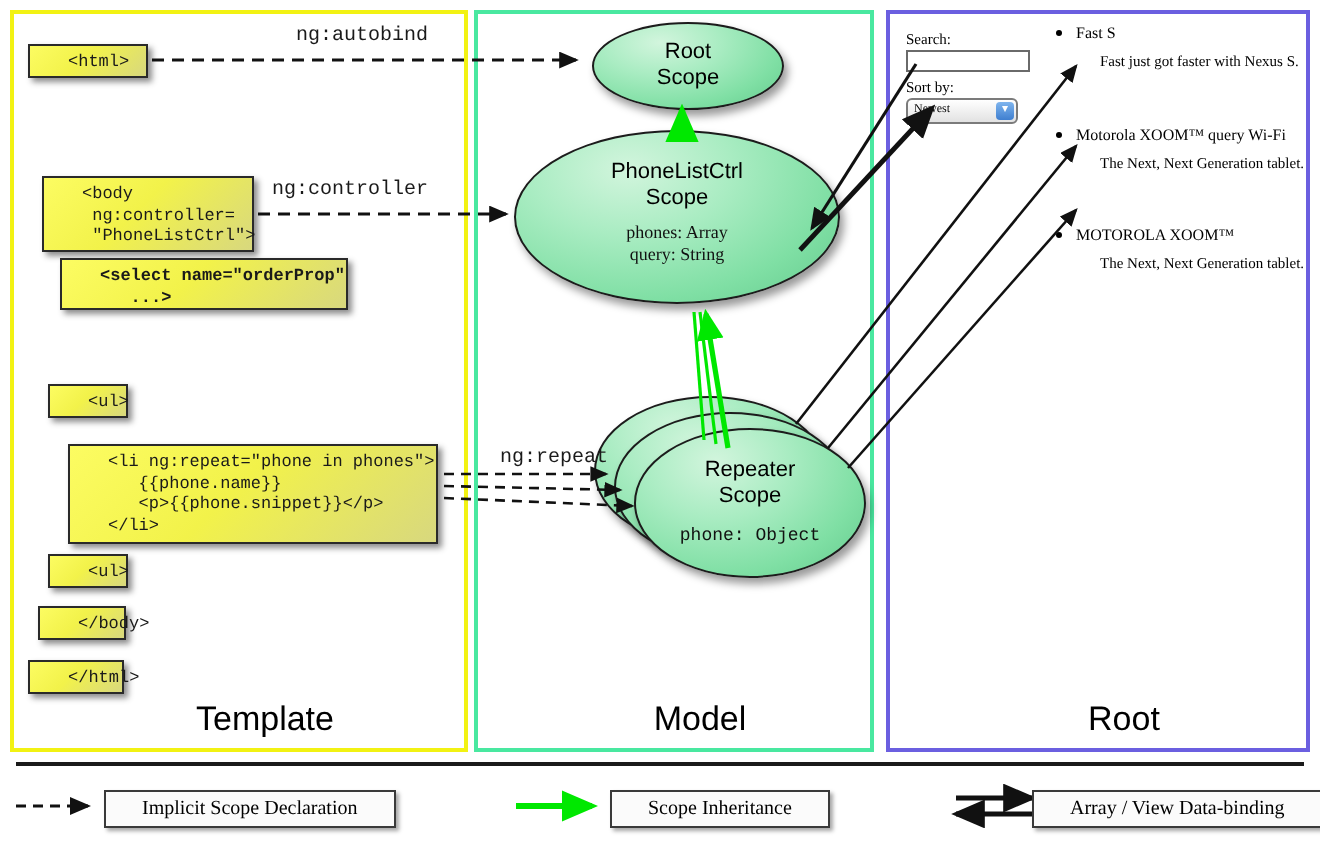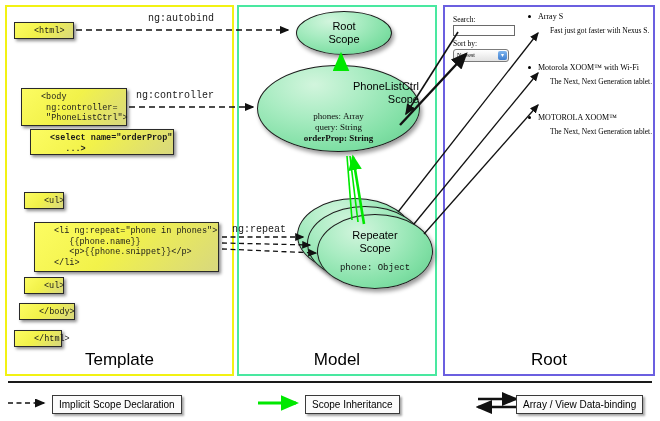--- a/index.html
+++ b/index.html
@@ -28,20 +28,21 @@
 
   .panel-label {
     position: absolute;
     bottom: 4px;
     left: 0;
     width: 100%;
     text-align: center;
     font-size: 17px;
     color: #000;
     font-family: "Liberation Sans", sans-serif;
+    padding-left: 13px;
   }
 
   
   .codebox {
     position: absolute;
     background: linear-gradient(135deg, #fcfc62 0%, #f2f24a 45%, #d8d87e 100%);
     border: 1.5px solid #2a2a2a;
     box-shadow: 2px 2px 3px rgba(0,0,0,0.45);
     font-family: "Liberation Mono", monospace;
     font-size: 8.5px;
@@ -168,24 +169,24 @@
     position: absolute;
     left: 8px; top: 2px;
     width: 644px; height: 2px;
     background: #1a1a1a;
   }
   .legend-box {
     position: absolute;
     border: 1.5px solid #3a3a3a;
     background: #fbfbfb;
     box-shadow: 1.5px 1.5px 2px rgba(0,0,0,0.35);
-    font-family: Liberation Sans, sans-serif;
+    font-family: Liberation Serif, serif;
     font-size: 10px;
     color: #000;
-    padding: 2px 6px;
+    padding: 2px 18px;
     white-space: nowrap;
     box-sizing: border-box;
     line-height: 13px;
     text-align: center;
   }
 </style>
 </head>
 <body>
 
 <div id="canvas">
@@ -206,44 +207,43 @@
 
   <div class="codebox" style="left:24px; top:192px; width:34px; height:17px;">&lt;ul&gt;</div>
 
   <div class="codebox" style="left:34px; top:222px; width:185px; height:50px;">&lt;li ng:repeat="phone in phones"&gt;
    {{phone.name}}
    &lt;p&gt;{{phone.snippet}}&lt;/p&gt;
 &lt;/li&gt;</div>
 
   <div class="codebox" style="left:24px; top:277px; width:34px; height:17px;">&lt;ul&gt;</div>
 
-  <div class="codebox" style="left:19px; top:303px; width:56px; height:17px;">&lt;/body&gt;</div>
+  <div class="codebox" style="left:19px; top:303px; width:44px; height:17px;">&lt;/body&gt;</div>
 
   <div class="codebox" style="left:14px; top:330px; width:48px; height:17px;">&lt;/html&gt;</div>
 
   <div class="panel" id="panel-model">
     <div class="panel-label">Model</div>
   </div>
 
   <div class="scope" style="left:296px; top:11px; width:96px; height:44px;">
     <div class="scope-title" style="padding-top:8px;">
       <div>Root</div>
       <div>Scope</div>
     </div>
   </div>
 
   <div class="scope" style="left:257px; top:65px; width:163px; height:87px;">
-    <div class="scope-title" style="padding-top:14px;text-align:right;">
+    <div class="scope-title" style="padding-top:14px;">
       <div>PhoneListCtrl</div>
       <div>Scope</div>
     </div>
     <div class="scope-props" style="margin-top:5px;font-family:Liberation Serif, serif;">
       <div>phones: Array</div>
       <div>query: String</div>
-      <div class="b">orderProp: String</div>
     </div>
   </div>
 
   <div class="scope" style="left:297px; top:198px; width:116px; height:75px;"></div>
   <div class="scope" style="left:307px; top:206px; width:116px; height:75px;"></div>
 
   <div class="scope" style="left:317px; top:214px; width:116px; height:75px;">
     <div class="scope-title" style="padding-top:14px;">
       <div>Repeater</div>
       <div>Scope</div>
@@ -261,39 +261,39 @@
   <input class="view-input" type="text" style="left: 453px; top: 25px; width: 62px; height: 11px; font-size: 7px;" value="">
 
   <div class="view-label" style="left:453px; top:39px;">Sort by:</div>
   <div class="view-select" style="left:453px; top:49px; width:56px; height:13px;">
     <span>Newest</span>
     <span class="arrowbox">▾</span>
   </div>
 
   <div class="phone-item" style="left:538px; top:12px;">
     <span class="phone-bullet"></span>
-    <div class="phone-name">Array S</div>
+    <div class="phone-name">Fast S</div>
     <div class="phone-snippet">Fast just got faster with Nexus S.</div>
   </div>
 
   <div class="phone-item" style="left:538px; top:63px;">
     <span class="phone-bullet"></span>
-    <div class="phone-name">Motorola XOOM™ with Wi-Fi</div>
+    <div class="phone-name">Motorola XOOM™ query Wi-Fi</div>
     <div class="phone-snippet">The Next, Next Generation tablet.</div>
   </div>
 
   <div class="phone-item" style="left:538px; top:113px;">
     <span class="phone-bullet"></span>
     <div class="phone-name">MOTOROLA XOOM™</div>
     <div class="phone-snippet">The Next, Next Generation tablet.</div>
   </div>
 
   <div class="edge-label" style="left:148px; top:13px;">ng:autobind</div>
   <div class="edge-label" style="left:136px; top:90px;">ng:controller</div>
-  <div class="edge-label" style="left:232px; top:224px;">ng:repeat</div>
+  <div class="edge-label" style="left:250px; top:224px;">ng:repeat</div>
 
   <svg id="edges" viewBox="0 0 660 421">
     <defs>
       <marker id="ah-black" markerWidth="7" markerHeight="7" refX="6" refY="3" orient="auto" markerUnits="strokeWidth">
         <path d="M0,0 L7,3 L0,6 z" fill="#111"></path>
       </marker>
       <marker id="ah-green" markerWidth="6" markerHeight="6" refX="5" refY="2.6" orient="auto" markerUnits="strokeWidth">
         <path d="M0,0 L6,2.6 L0,5.2 z" fill="#00e800"></path>
       </marker>
     </defs>

